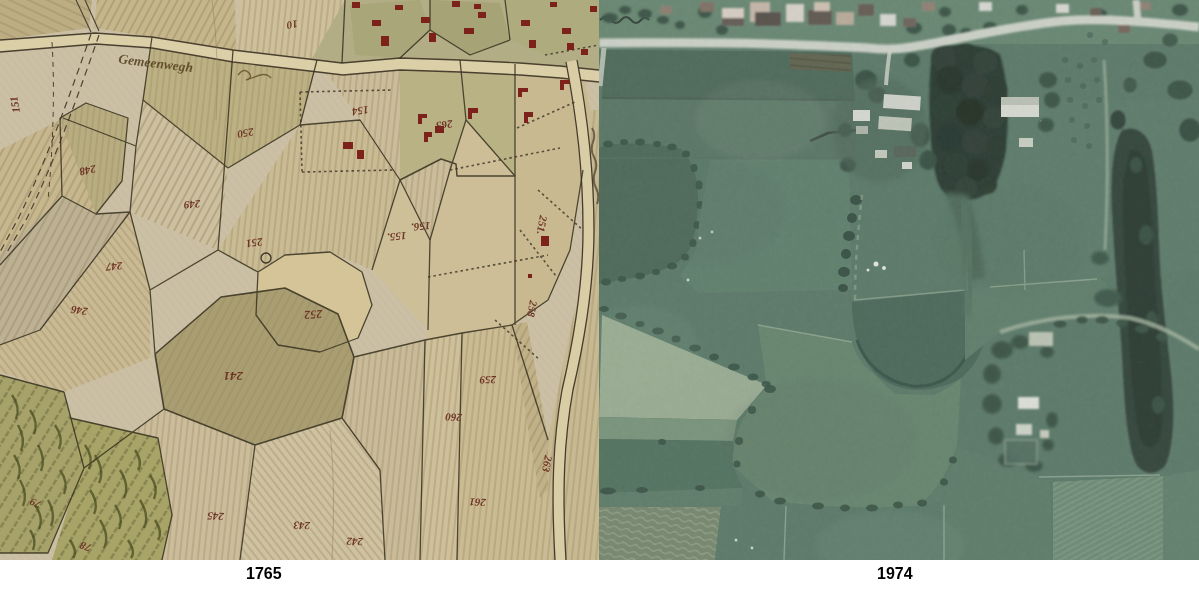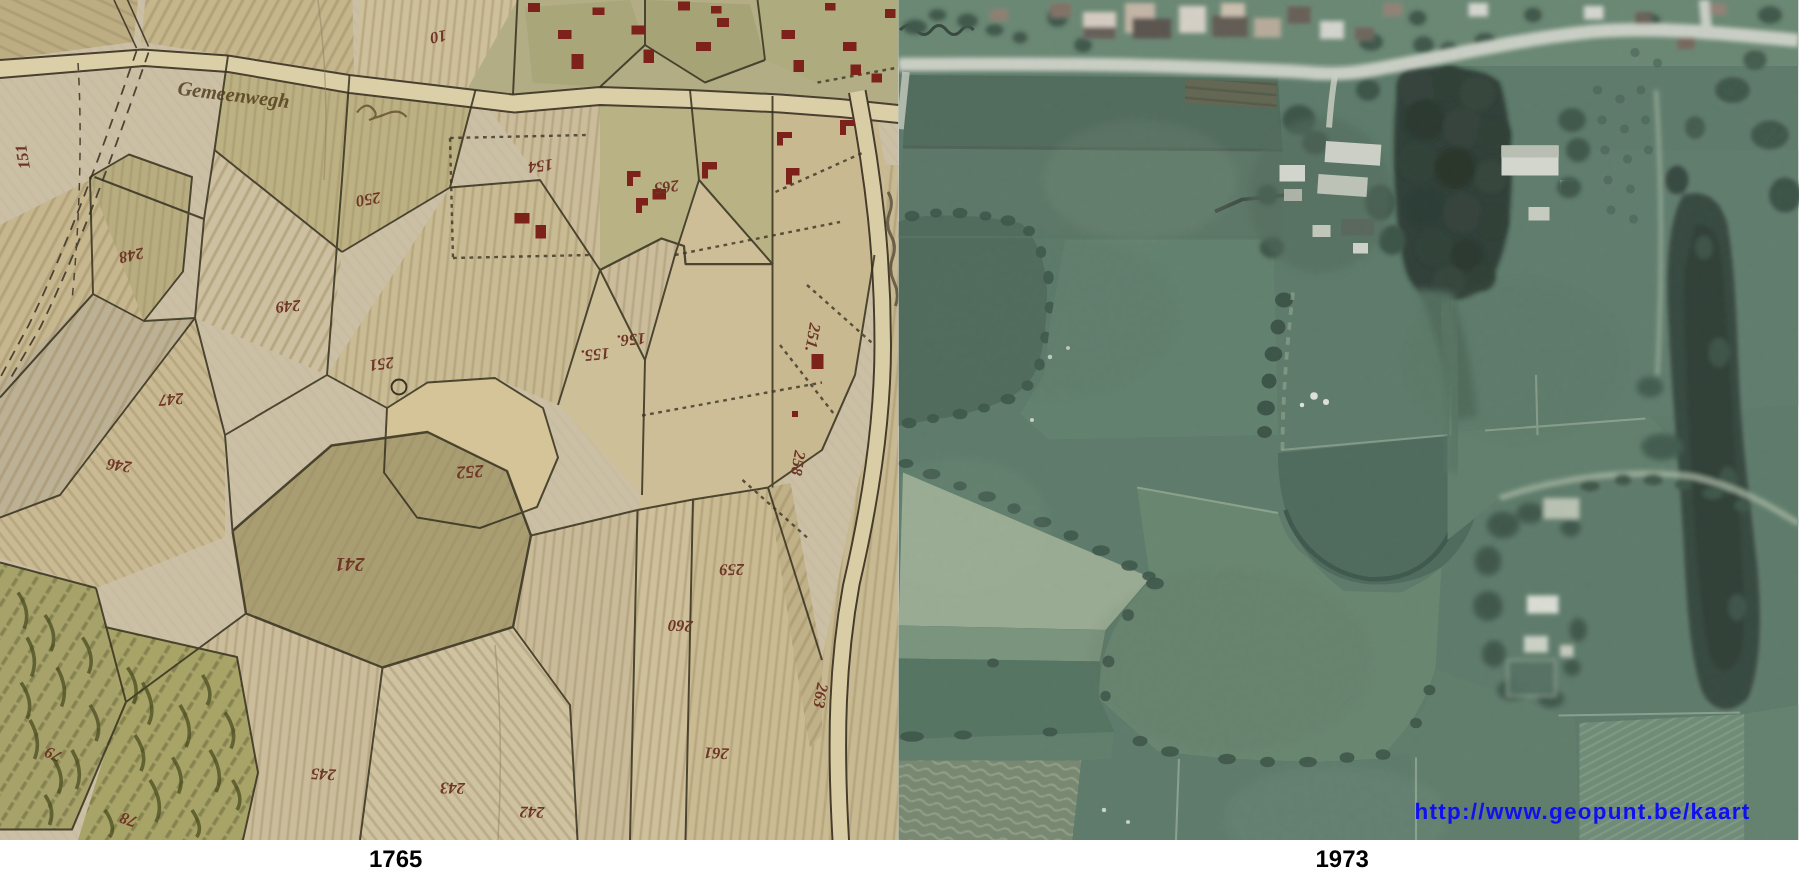--- a/index.html
+++ b/index.html
@@ -651,16 +651,15 @@
 <g clip-path="url(#clipL)">
 <rect x="0" y="0" width="599" height="560" filter="url(#noiseF)" opacity=".06"></rect>
 </g>
 
 <rect x="0" y="560" width="1199" height="29" fill="#ffffff"></rect>
 </g>
     </svg>
 
 <div class="lab" style="left:246px;text-align:right;">1765</div>
 
-<div class="lab" style="left:877px;">1973</div>
-
-<div style="position:absolute;left:943px;top:533px;font:bold 15px 'Liberation Sans',sans-serif;letter-spacing:.85px;color:#0f0ff0;">http://www.geopunt.be/kaart</div>
+<div class="lab" style="left:877px;">1974</div>
+
 </div>
 
 </body></html>

